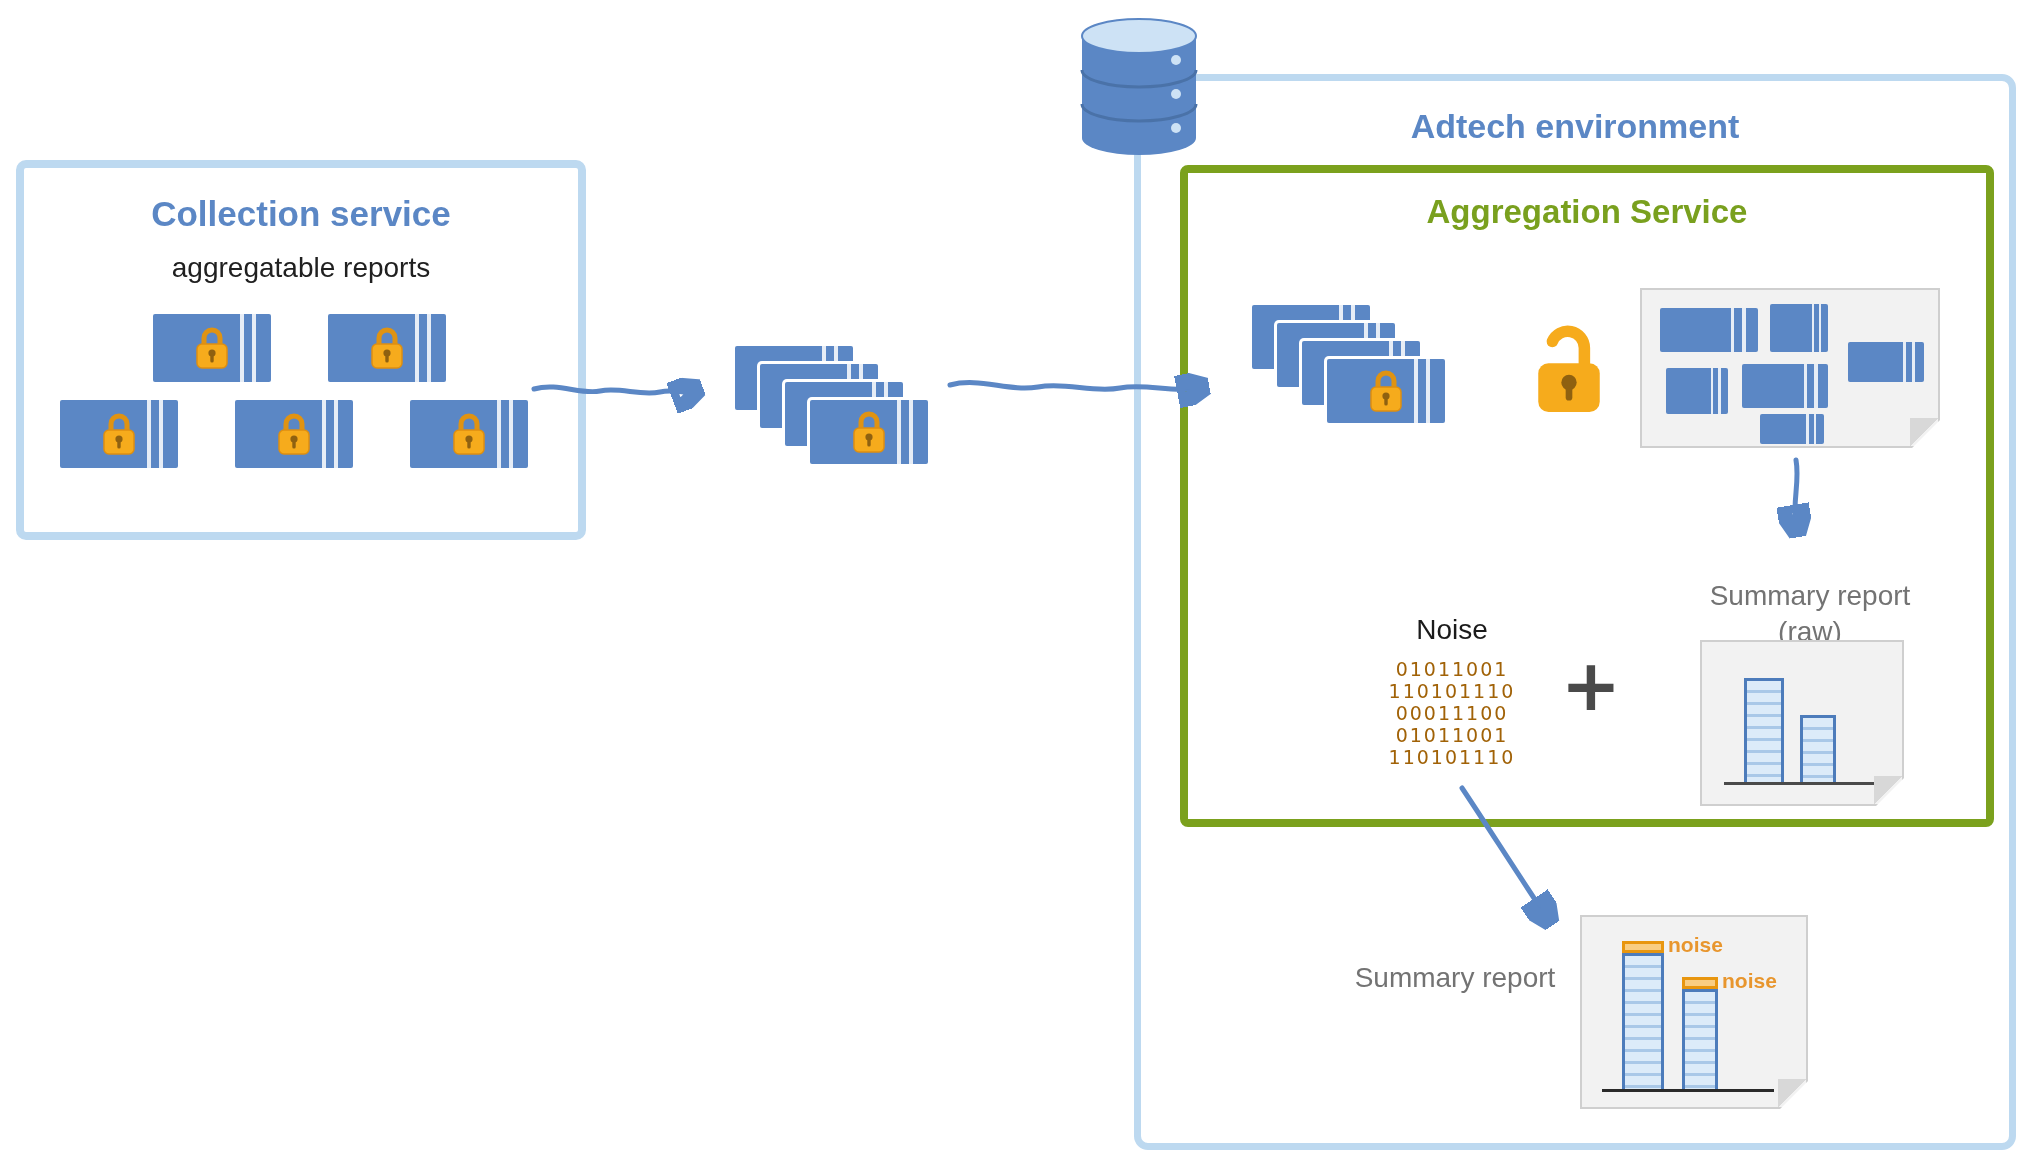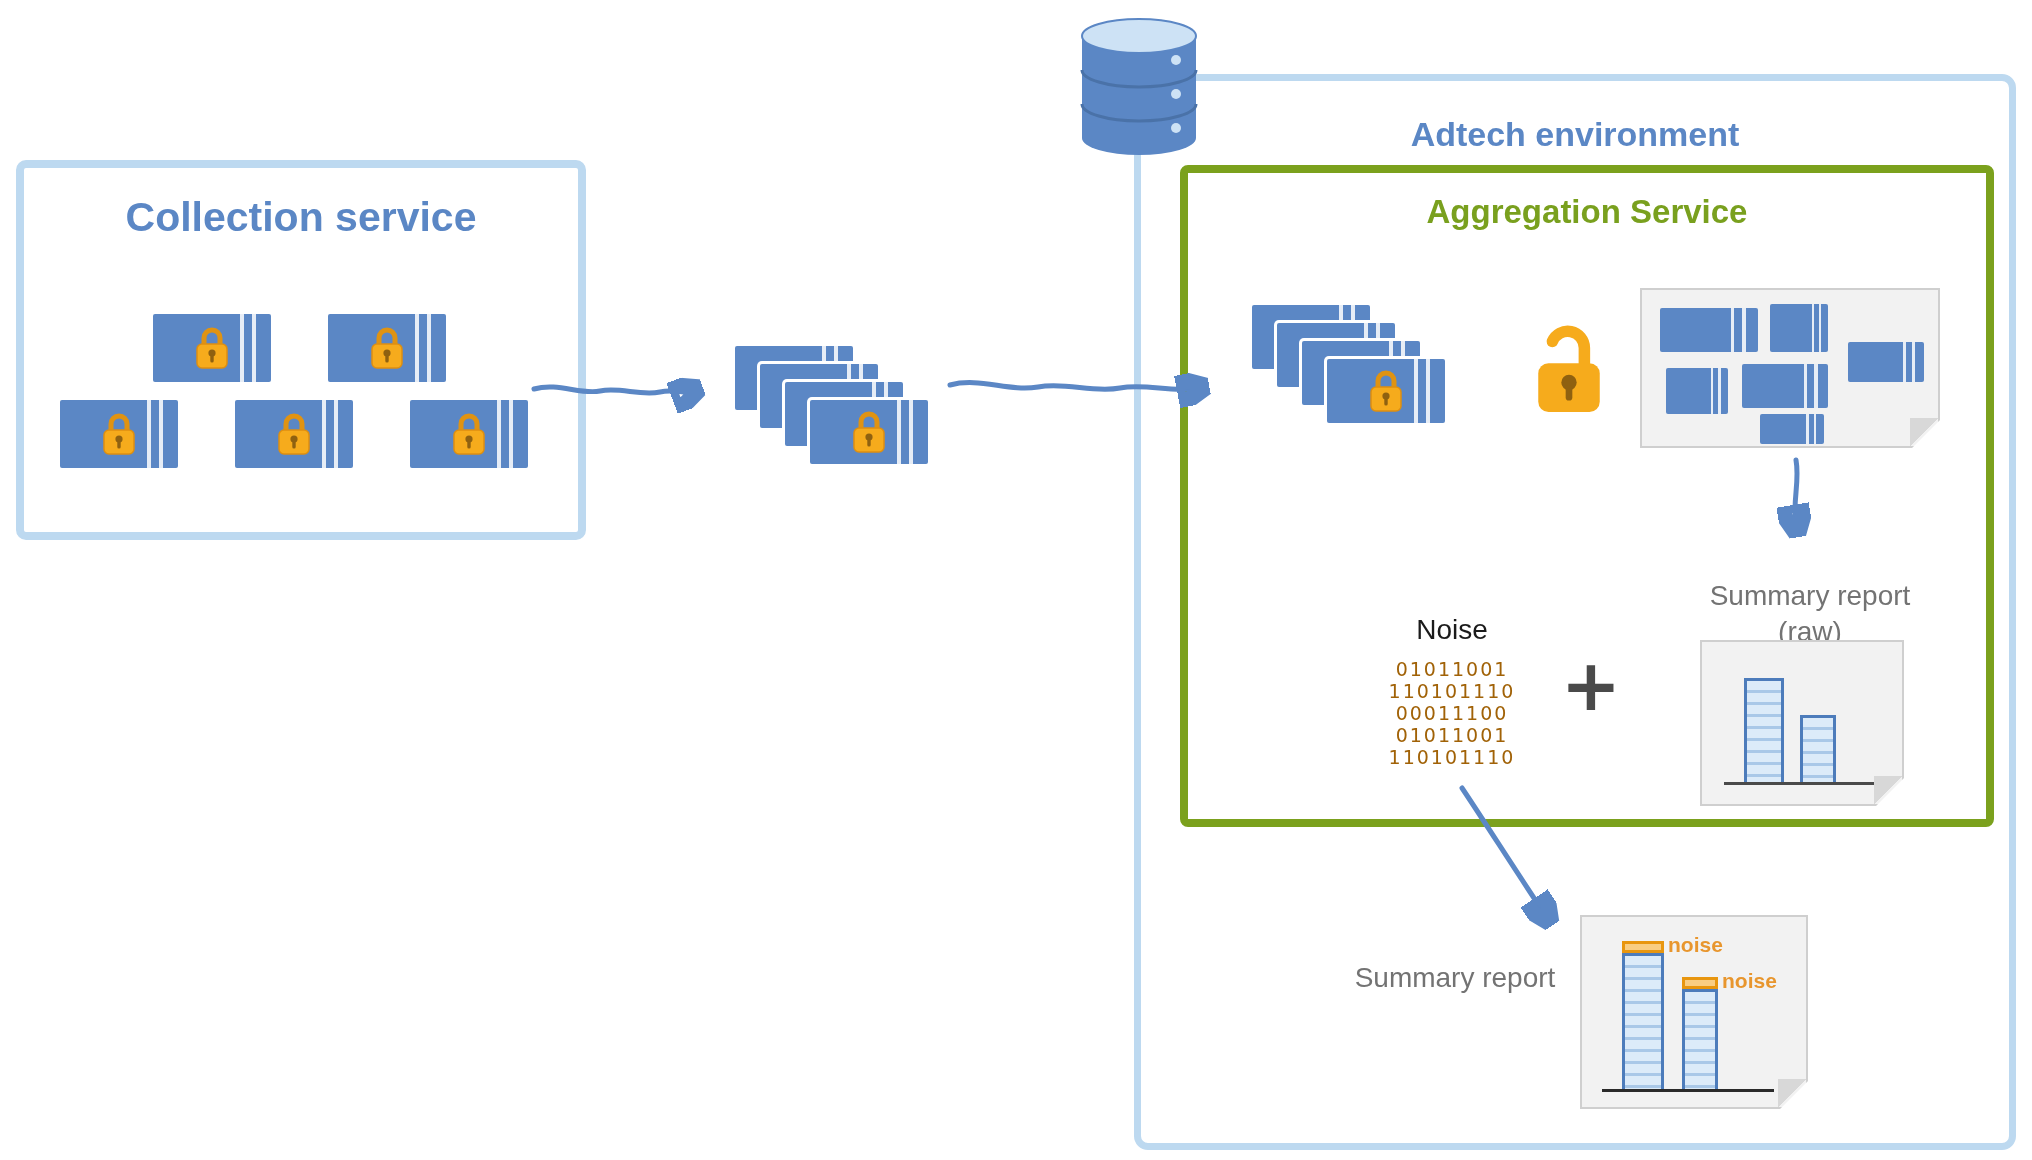--- a/index.html
+++ b/index.html
@@ -5,23 +5,23 @@
   html,body{margin:0;padding:0;background:#ffffff;}
   #canvas{position:relative;width:2032px;height:1160px;background:#ffffff;
           font-family:"Liberation Sans",sans-serif;overflow:hidden;}
 
   .box{position:absolute;box-sizing:border-box;background:transparent;}
   .collection{left:16px;top:160px;width:570px;height:380px;border:8px solid #bdd9f0;border-radius:10px;}
   .adtech{left:1134px;top:74px;width:882px;height:1076px;border:7px solid #bdd9f0;border-radius:14px;}
   .tee{left:1180px;top:165px;width:814px;height:662px;border:8px solid #7ba11d;border-radius:8px;}
 
   .box-title{font-weight:bold;text-align:center;}
-  .collection .box-title{margin-top:26px;font-size:41px;color:#5b87c5;}
+  .collection .box-title{margin-top:26px;font-size:35px;color:#5b87c5;}
   .collection .box-subtitle{margin-top:18px;font-size:28px;color:#202020;text-align:center;}
-  .adtech .box-title{margin-top:34px;font-size:34px;color:#5b87c5;}
+  .adtech .box-title{margin-top:26px;font-size:34px;color:#5b87c5;}
   .tee .box-title{margin-top:20px;font-size:33px;color:#79a01e;}
   .tee .box-subtitle{font-size:31px;color:#79a01e;font-weight:bold;text-align:center;margin-top:2px;}
 
   .group{position:absolute;}
   .report{position:absolute;width:118px;height:68px;background-color:#5b87c5;border-radius:2px;
     background-image:linear-gradient(90deg,transparent 0 74%,rgba(255,255,255,.85) 74% 77%,
       transparent 77% 84%,rgba(255,255,255,.85) 84% 87%,transparent 87% 100%);}
   .report.stacked{box-shadow:0 0 0 3px #ffffff;height:64px;}
   .lock{position:absolute;left:50%;top:50%;transform:translate(-50%,-50%);width:40px;height:46px;}
   .lock-open{position:absolute;left:1528px;top:322px;width:82px;height:98px;}
@@ -63,20 +63,21 @@
   <div class="box adtech">
     <div class="box-title">Adtech environment</div>
   </div>
 
   <div class="box tee">
     <div class="box-title">Aggregation Service</div>
   </div>
 
   <div class="box collection">
     <div class="box-title">Collection service</div>
+    <div class="box-subtitle">aggregatable reports</div>
   </div>
 
   <svg class="cyl" viewBox="0 0 134 150">
     <path d="M10 24 V126 A57 17 0 0 0 124 126 V24 Z" fill="#5b87c5"></path>
     <path d="M10 58 A57 17 0 0 0 124 58" fill="none" stroke="#4a72a8" stroke-width="3"></path>
     <path d="M10 92 A57 17 0 0 0 124 92" fill="none" stroke="#4a72a8" stroke-width="3"></path>
     <ellipse cx="67" cy="24" rx="57" ry="17" fill="#cde2f5" stroke="#5b87c5" stroke-width="2"></ellipse>
     <circle cx="104" cy="48" r="5" fill="#cde2f5"></circle>
     <circle cx="104" cy="82" r="5" fill="#cde2f5"></circle>
     <circle cx="104" cy="116" r="5" fill="#cde2f5"></circle>

